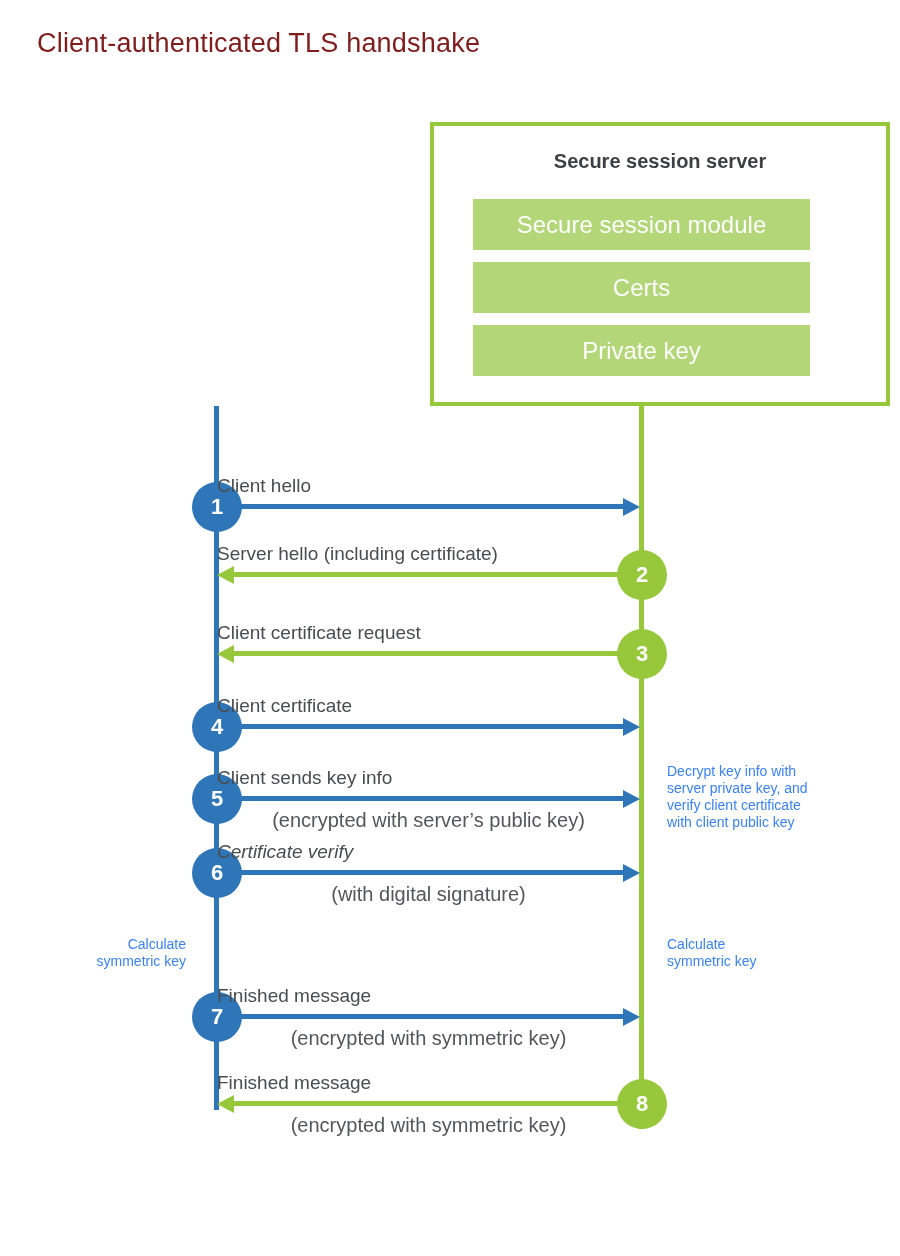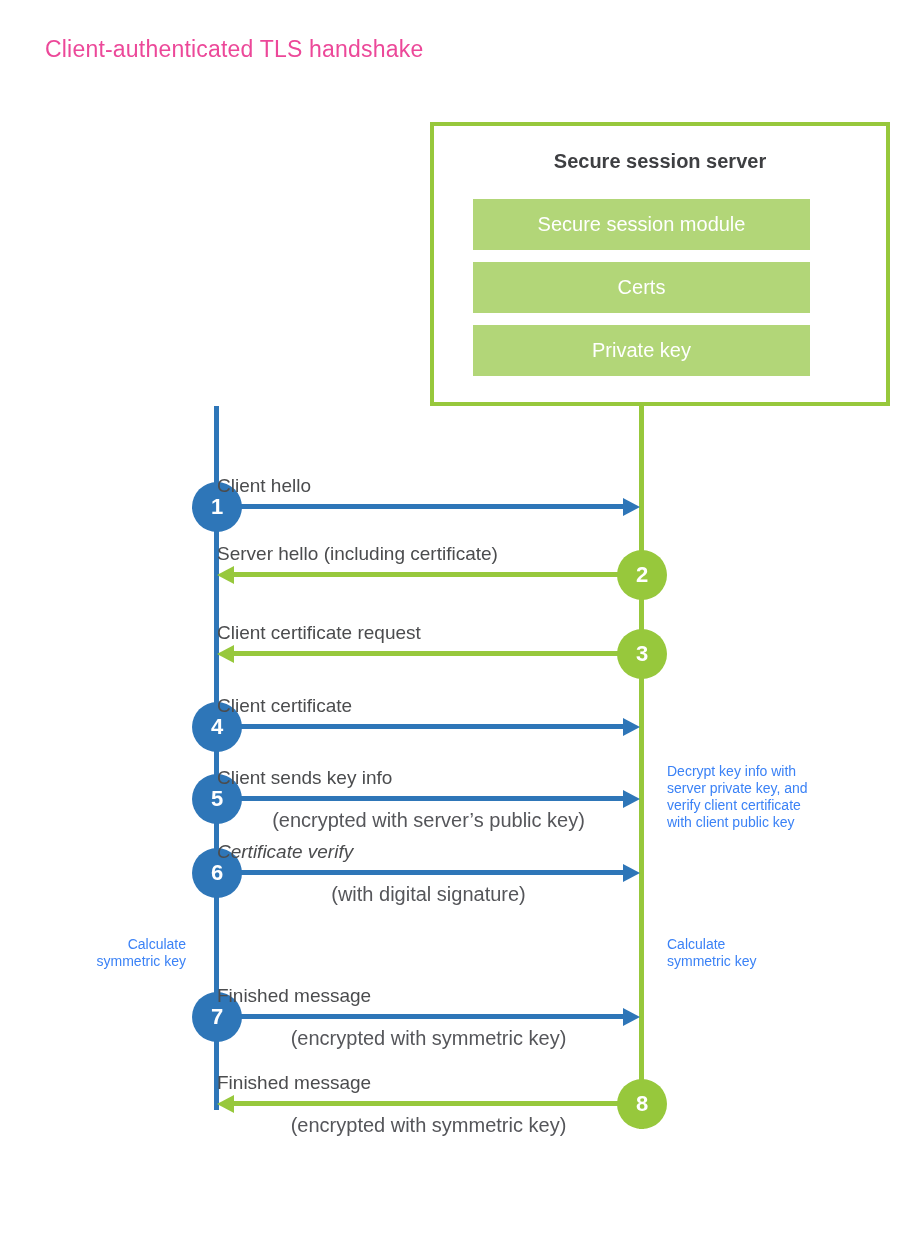--- a/index.html
+++ b/index.html
@@ -1,42 +1,42 @@
 <!DOCTYPE html>
 <html><head>
 <meta charset="utf-8">
 <style>
   html,body { margin:0; padding:0; background:#ffffff; }
   .canvas {
     position:relative; width:900px; height:1256px; background:#ffffff;
     font-family:"Liberation Sans", sans-serif; overflow:hidden;
   }
   .title {
-    position:absolute; left:37px; top:28px; margin:8px;
-    font-size:23px; font-weight:300; color:#ec4899; letter-spacing:.2px;
+    position:absolute; left:37px; top:28px; margin:0;
+    font-size:27px; font-weight:300; color:#7f1d1d; letter-spacing:.2px;
   }
   .entity-box {
     position:absolute; top:122px; height:284px; background:#ffffff;
     box-sizing:border-box;
   }
   .client-box { left:40px;  width:351px; border:4px solid #2e76b8; }
   .server-box { left:430px; width:460px; border:4px solid #97c83c; }
   .entity-heading {
     position:absolute; top:24px; left:0; width:100%; text-align:center;
     font-size:20px; font-weight:700; color:#3e3f42;
   }
   .app-box {
     position:absolute; left:33px; top:73px; width:278px; height:177px;
     background:#5d9ad2; border:1px dashed rgba(255,255,255,.85);
     box-sizing:border-box; display:flex; align-items:center; justify-content:center;
     text-align:center; color:#ffffff; font-size:20px; white-space:pre-line; line-height:1.4;
   }
   .module-bar {
     position:absolute; left:39px; width:337px; height:51px; background:#b2d678;
-    color:#ffffff; font-size:20px; display:flex; align-items:center; justify-content:center;
+    color:#ffffff; font-size:24px; display:flex; align-items:center; justify-content:center;
   }
   .lifeline { position:absolute; top:406px; width:5px; }
   .lifeline-blue  { left:214px; height:704px; background:#2e76b8; }
   .lifeline-green { left:639px; height:723px; background:#97c83c; }
   .step-circle {
     position:absolute; width:50px; height:50px; border-radius:50%;
     color:#ffffff; font-size:22px; font-weight:700;
     display:flex; align-items:center; justify-content:center;
   }
   .msg-shaft { position:absolute; height:5px; }

